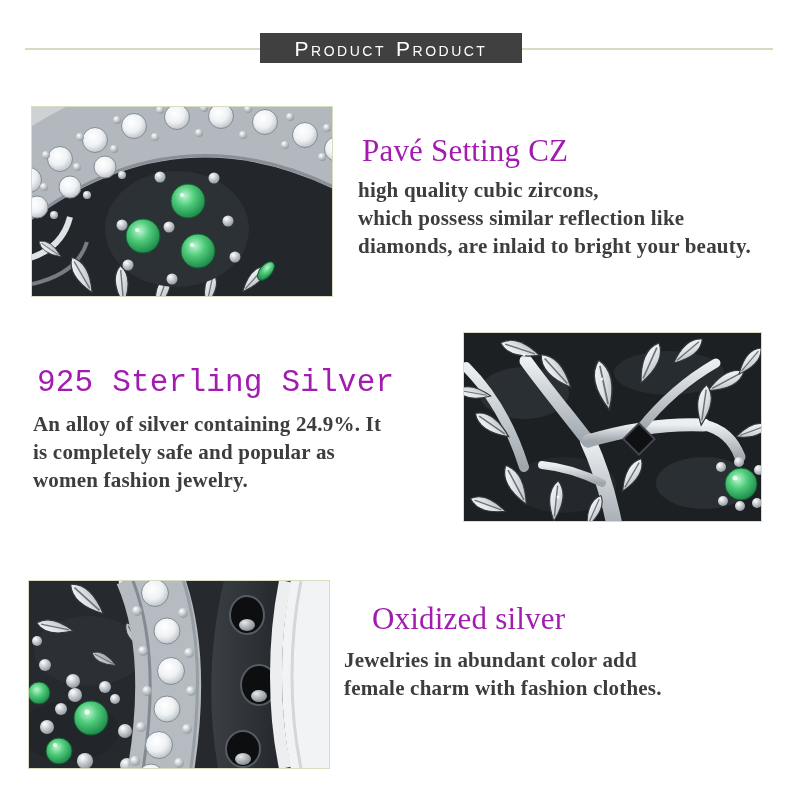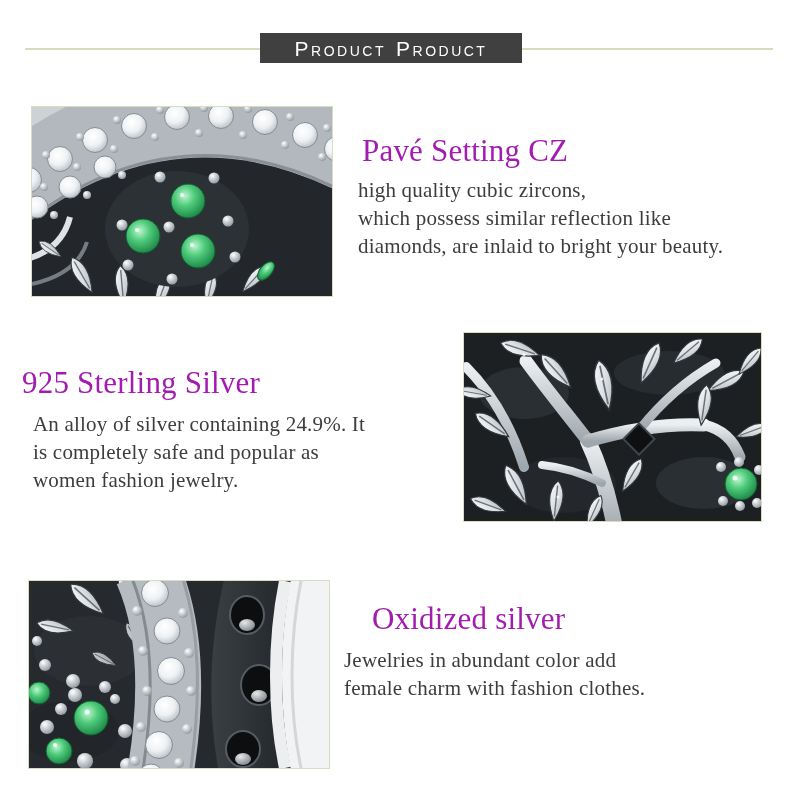--- a/index.html
+++ b/index.html
@@ -31,25 +31,25 @@
   #photo-tree   {left:463px; top:332px; width:297px; height:188px;}
   #photo-oxide  {left:28px;  top:580px; width:300px; height:187px;}
 
   
   .sec-title{
     position:absolute;margin:0;font-weight:400;font-size:31px;line-height:1.08;
     color:#a21caf;letter-spacing:0.2px;
   }
   .sec-body{
     position:absolute;margin:0;font-size:21px;line-height:28px;color:#3d3d3d;
-    white-space:pre-line;letter-spacing:0.2px;
+    white-space:pre-line;letter-spacing:0.2px;font-weight:bold;
   }
   #title-pave {left:362px; top:134px;}
   #body-pave  {left:358px; top:176px; width:420px;}
-  #title-silver{left:22px; top:366px;}
+  #title-silver{left:37px; top:366px;font-family:Liberation Mono, monospace;}
   #body-silver {left:33px; top:410px; width:400px;}
   #title-oxide{left:372px; top:602px;}
   #body-oxide {left:344px; top:646px; width:400px;}
 </style>
 </head>
 <body>
 
 <header>
   <div class="hline left"></div>
   <div class="hbox">

